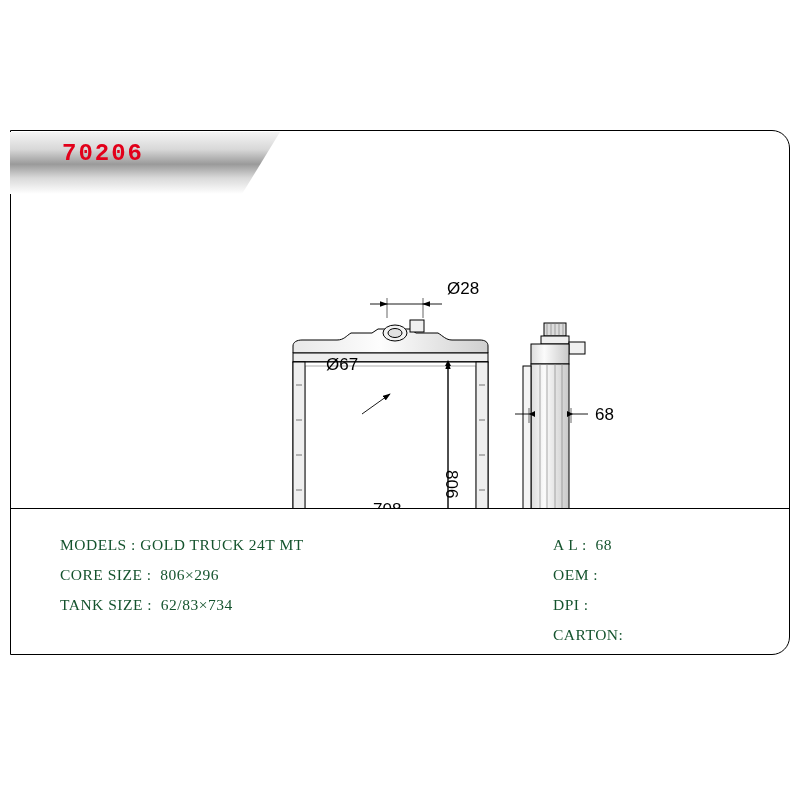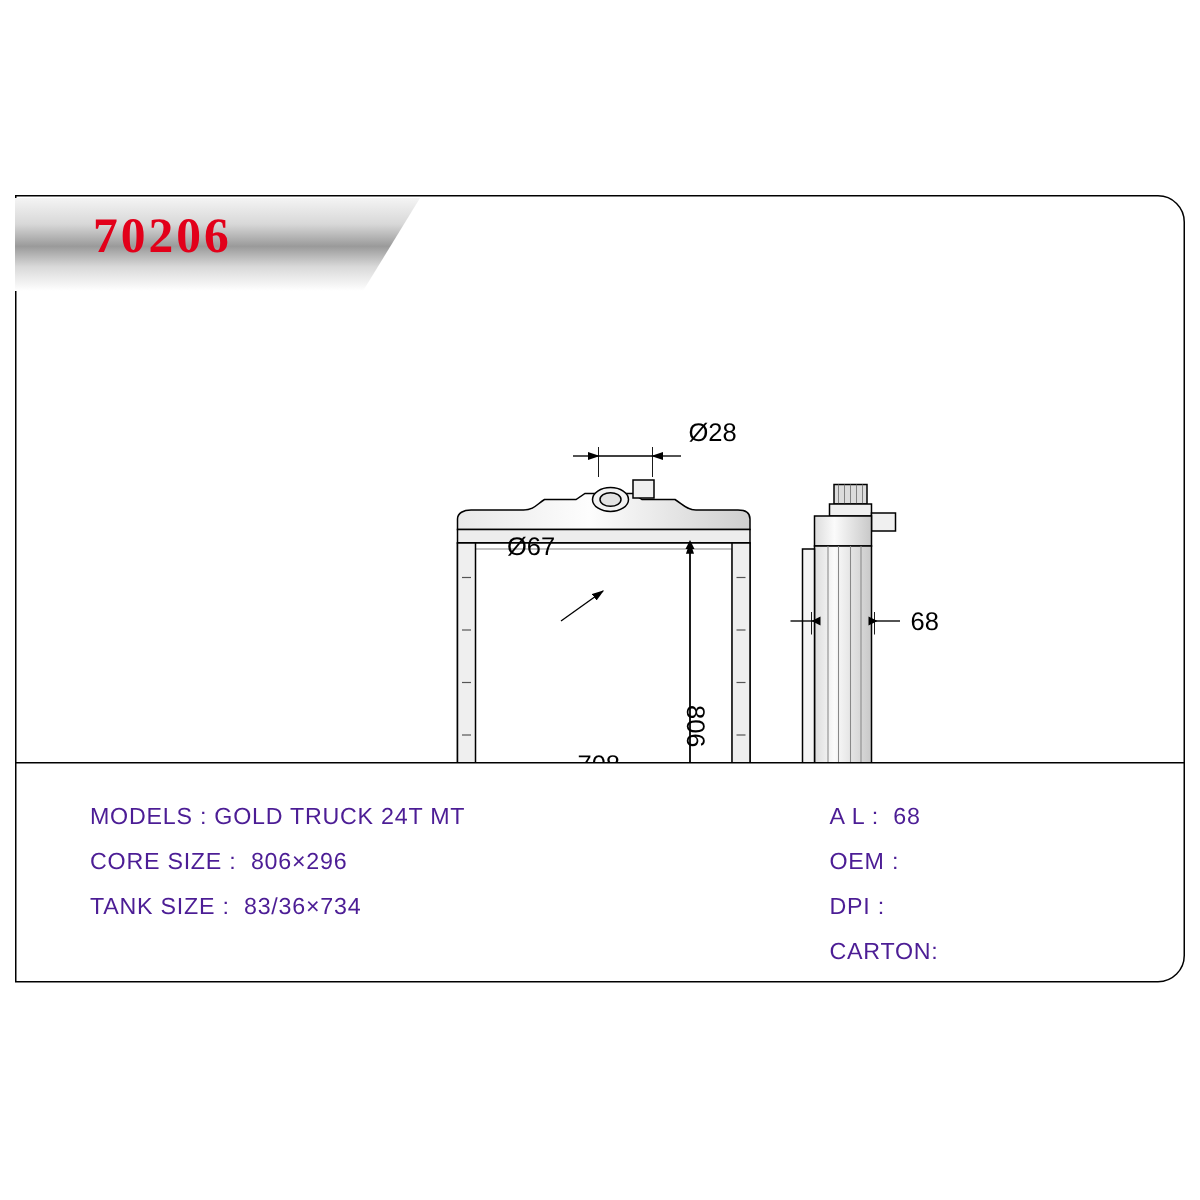--- a/index.html
+++ b/index.html
@@ -50,31 +50,31 @@
     top: 2px;
     width: 270px;
     height: 62px;
     background: linear-gradient(180deg,#f4f4f4 0%,#d8d8d8 28%,#9a9a9a 52%,#d9d9d9 74%,#ffffff 100%);
     clip-path: polygon(0 0, 270px 0, 232px 62px, 0 62px);
   }
   .banner-num {
     position: absolute;
     left: 52px;
     top: 10px;
-    font-size: 33px;
+    font-size: 24px;
     font-weight: bold;
     color: #e2001a;
     letter-spacing: 2px;
-    font-family: Liberation Serif, serif;
+    font-family: Liberation Mono, monospace;
   }
 
   
   .drawing {
     position: absolute;
-    left: 12px;
+    left: 0;
     top: 40px;
     width: 692px;
     height: 338px;
     text-align: right;
   }
 
   
   .specs-left {
     position: absolute;
     left: 50px;
@@ -83,24 +83,24 @@
   }
   .specs-right {
     position: absolute;
     left: 512px;
     top: 400px;
     width: 250px;
     margin-left: 31px;
   }
   .spec-line {
     font-size: 15.5px;
-    color: #4c1d95;
+    color: #14532d;
     line-height: 30px;
     white-space: pre;
-    font-family: Liberation Sans, sans-serif;
+    font-family: Liberation Serif, serif;
     letter-spacing: 0.5px;
   }
 </style>
 </head>
 <body>
 
 <div id="sheet">
 
   <div class="card-border"></div>
   <div class="divider"></div>
@@ -280,21 +280,21 @@
         <line x1="559" y1="244" x2="578" y2="244"></line>
         <path d="M557 241 L563 244 L557 247 Z" fill="#000" stroke="none"></path>
       </g>
       <text x="585" y="250" font-family="Liberation Sans, sans-serif" font-size="17" fill="#000">68</text>
     </svg>
   </div>
 
   <div class="specs-left">
     <div class="spec-line">MODELS : GOLD TRUCK 24T MT</div>
     <div class="spec-line">CORE SIZE :  806×296</div>
-    <div class="spec-line">TANK SIZE :  83/36×734</div>
+    <div class="spec-line">TANK SIZE :  62/83×734</div>
   </div>
 
   <div class="specs-right">
     <div class="spec-line">A L :  68</div>
     <div class="spec-line">OEM :</div>
     <div class="spec-line">DPI :</div>
     <div class="spec-line">CARTON:</div>
   </div>
 
 </div>

